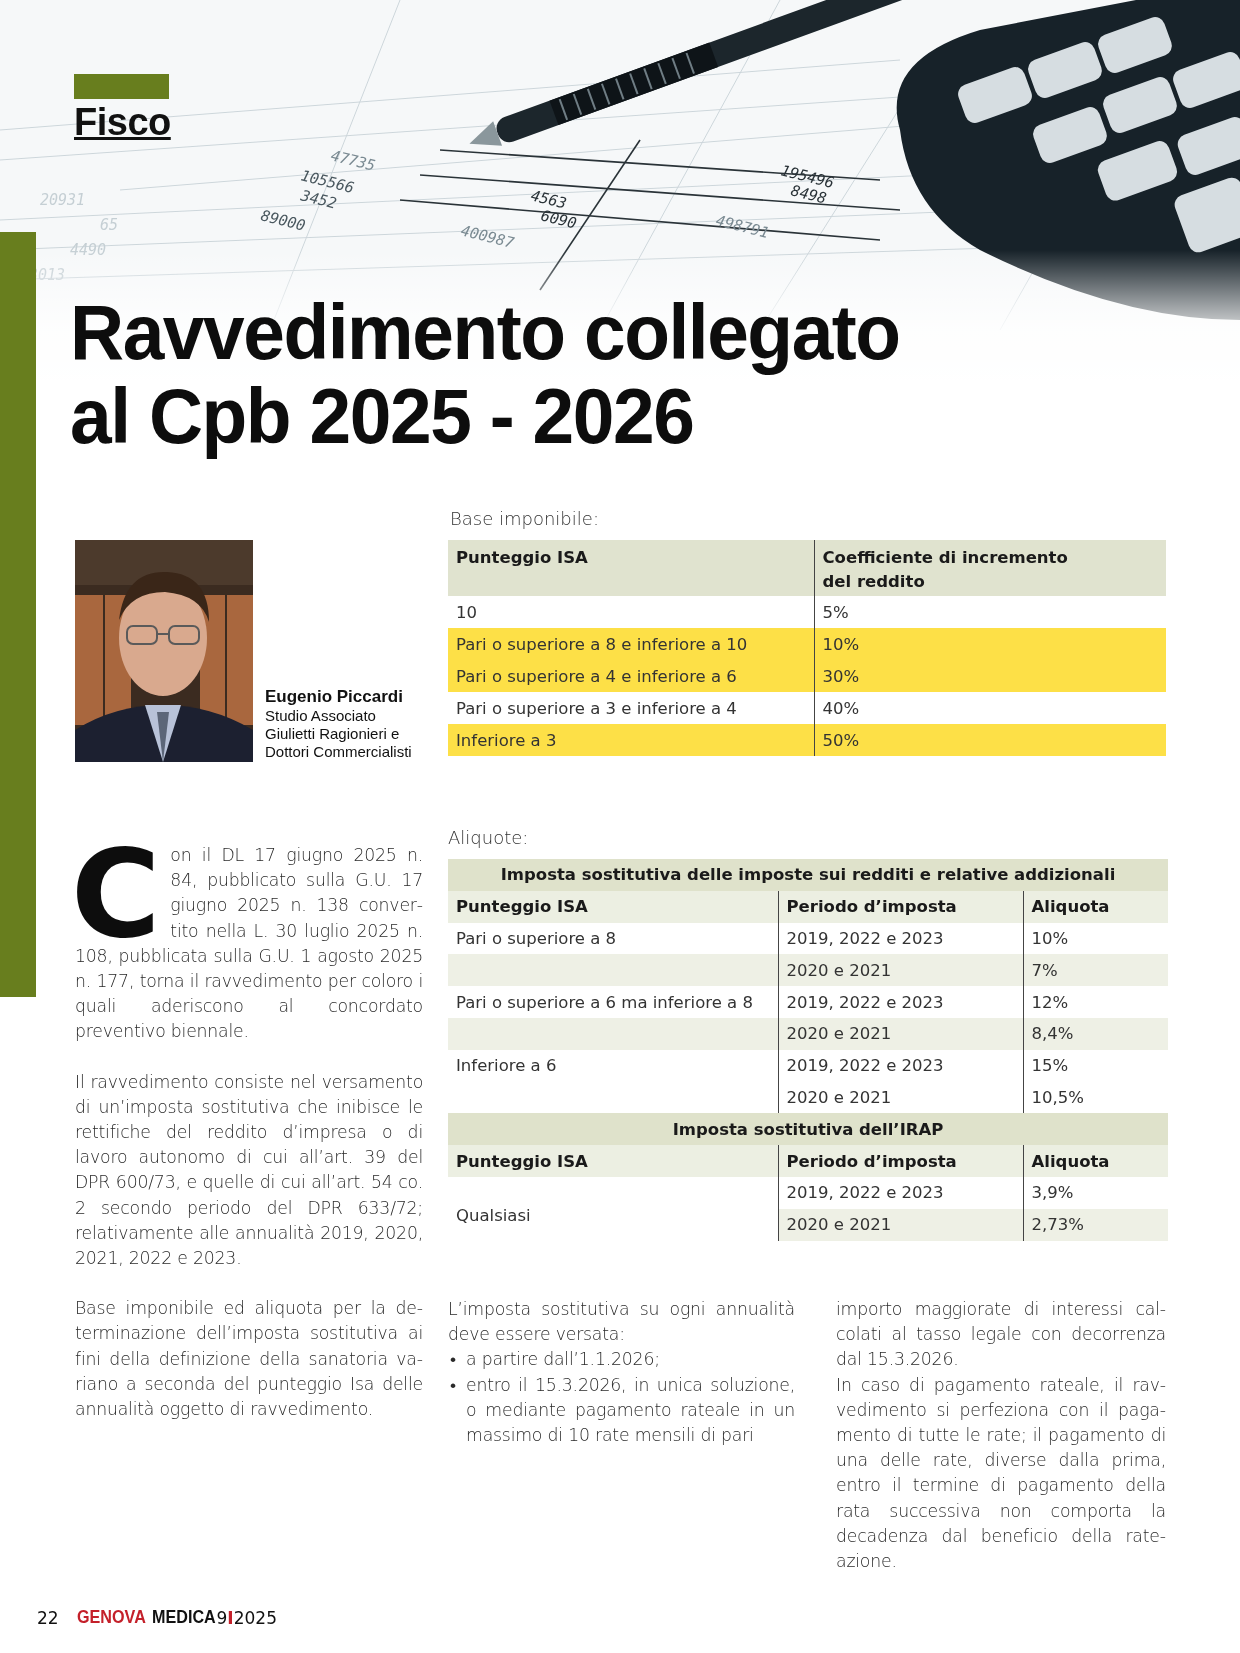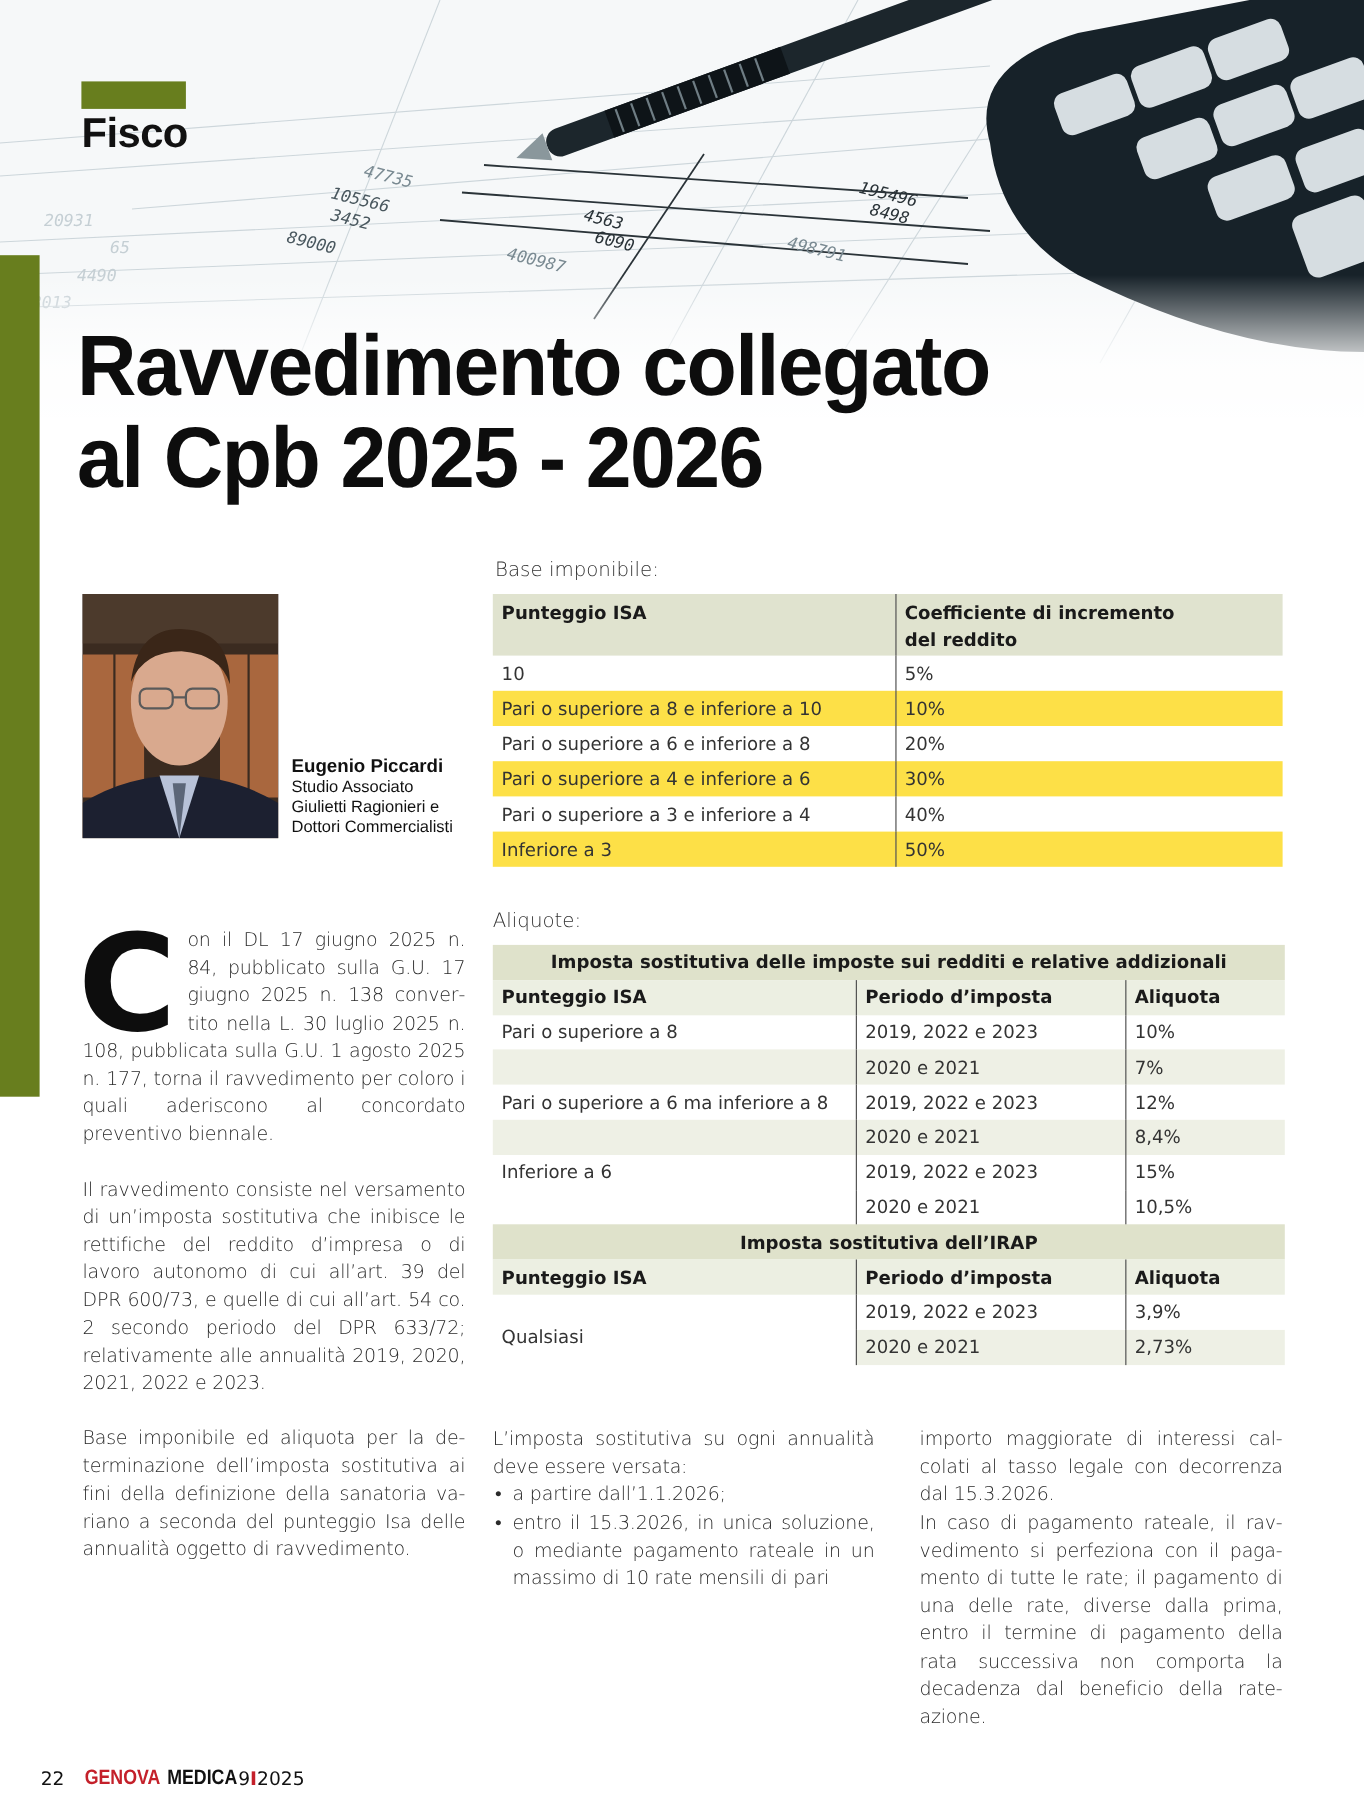--- a/index.html
+++ b/index.html
@@ -7,21 +7,21 @@
     body { position: relative; font-family: "DejaVu Sans", sans-serif; color: #222; }
 
     
     .hero { position: absolute; left: 0; top: 0; width: 1240px; height: 380px; overflow: hidden; }
     .hero svg { position: absolute; left: 0; top: 0; }
     .hero-fade { position: absolute; left: 0; top: 250px; width: 1240px; height: 150px;
       background: linear-gradient(to bottom, rgba(255,255,255,0) 0%, rgba(255,255,255,0.85) 55%, #fff 100%); }
 
     .accent-bar-top { position: absolute; left: 74px; top: 74px; width: 95px; height: 25px; background: #687e1e; }
     .section-label { position: absolute; left: 74px; top: 101px; font-family: "Liberation Sans", sans-serif;
-      font-weight: bold; font-size: 38px; color: #111; letter-spacing: -0.5px; }
+      font-weight: bold; font-size: 38px; color: #111; letter-spacing: -0.5px; text-decoration: underline; }
     .side-bar { position: absolute; left: 0; top: 232px; width: 36px; height: 765px; background: #687e1e; }
 
     .title { position: absolute; left: 70px; top: 290px; font-family: "Liberation Sans", sans-serif;
       font-size: 78px; line-height: 84px; color: #0d0d0d; letter-spacing: -1.5px; transform: scaleX(0.96); transform-origin: left top; }
 
     
     .author-photo { position: absolute; left: 75px; top: 540px; width: 178px; height: 222px; overflow: hidden; background: #3a2a22; }
     .author-meta { position: absolute; left: 265px; top: 687px; font-family: "Liberation Sans", sans-serif; font-size: 15px; line-height: 18px; color: #111; }
     .author-name { font-weight: bold; font-size: 17px; line-height: 20px; }
 
@@ -189,24 +189,20 @@
     <td><span>Coefficiente di incremento</span><br><span>del reddito</span></td>
   </tr>
   <tr>
         <td class="c1 divider">10</td>
         <td>5%</td>
       </tr>
   <tr class="alt">
         <td class="c1 divider">Pari o superiore a 8 e inferiore a 10</td>
         <td>10%</td>
       </tr>
-  <tr>
-        <td class="c1 divider">Pari o superiore a 6 e inferiore a 8</td>
-        <td>20%</td>
-      </tr>
   <tr class="alt">
         <td class="c1 divider">Pari o superiore a 4 e inferiore a 6</td>
         <td>30%</td>
       </tr>
   <tr>
         <td class="c1 divider">Pari o superiore a 3 e inferiore a 4</td>
         <td>40%</td>
       </tr>
   <tr class="alt">
         <td class="c1 divider">Inferiore a 3</td>

